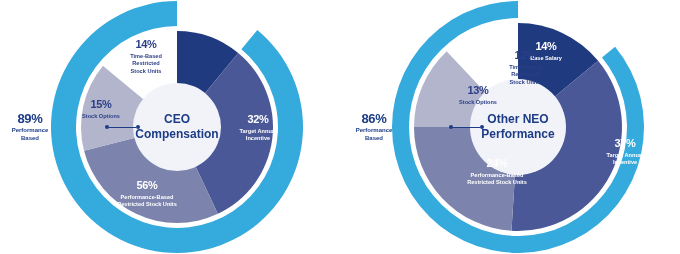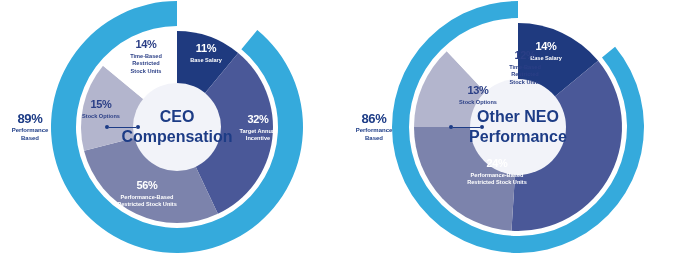--- a/index.html
+++ b/index.html
@@ -102,21 +102,21 @@
   }
   .on-dark .wedge-pct, .on-dark .wedge-name { color: #ffffff; }
   .on-light .wedge-pct, .on-light .wedge-name { color: #2b3f86; }
 
   
   .hub-label {
     position: absolute;
     transform: translate(-50%, -50%);
     text-align: center;
     font-weight: bold;
-    font-size: 16px;
+    font-size: 12px;
     line-height: 1.25;
     color: #1d3c86;
     white-space: pre-line;
     pointer-events: none;
   }
 </style>
 </head>
 <body>
 
 <div class="figure">
@@ -136,24 +136,20 @@
         <path id="ceo-s3" d="M 177 127 L 84.0160165316514 150.87422916782603 A 96 96 0 0 1 103.03072869352425 65.80729698412577 Z" fill="#b3b5cd"></path>
         <path id="ceo-s4" d="M 177 127 L 103.03072869352425 65.80729698412577 A 96 96 0 0 1 176.99999999999997 31 Z" fill="#ffffff"></path>
       </g>
 
       <circle id="ceo-hub" cx="177" cy="127" r="44" fill="#f2f3f9"></circle>
     </svg>
 
     <div class="hub-label" style="left:177px; top:127px;">CEO
 Compensation</div>
 
-    <div class="wedge-label on-dark" style="left:206px; top:54px;">
-      <span class="wedge-pct">11%</span>
-      <span class="wedge-name">Base Salary</span>
-    </div>
 
     <div class="wedge-label on-dark" style="left:258px; top:128px;">
       <span class="wedge-pct">32%</span>
       <span class="wedge-name">Target Annual
 Incentive</span>
     </div>
 
     <div class="wedge-label on-dark" style="left:147px; top:194px;">
       <span class="wedge-pct">56%</span>
       <span class="wedge-name">Performance-Based
@@ -203,20 +199,25 @@
     </svg>
 
     <div class="hub-label" style="left:178px; top:127px;">Other NEO
 Performance</div>
 
     <div class="wedge-label on-dark" style="left:206px; top:52px;">
       <span class="wedge-pct">14%</span>
       <span class="wedge-name">Base Salary</span>
     </div>
 
+    <div class="wedge-label on-dark" style="left:620px; top:152px; left:auto; right:18px;">
+      <span class="wedge-pct">37%</span>
+      <span class="wedge-name">Target Annual
+Incentive</span>
+    </div>
 
     <div class="wedge-label on-dark" style="left:157px; top:172px;">
       <span class="wedge-pct">24%</span>
       <span class="wedge-name">Performance-Based
 Restricted Stock Units</span>
     </div>
 
     <div class="wedge-label on-light" style="left:138px; top:96px;">
       <span class="wedge-pct">13%</span>
       <span class="wedge-name">Stock Options</span>

